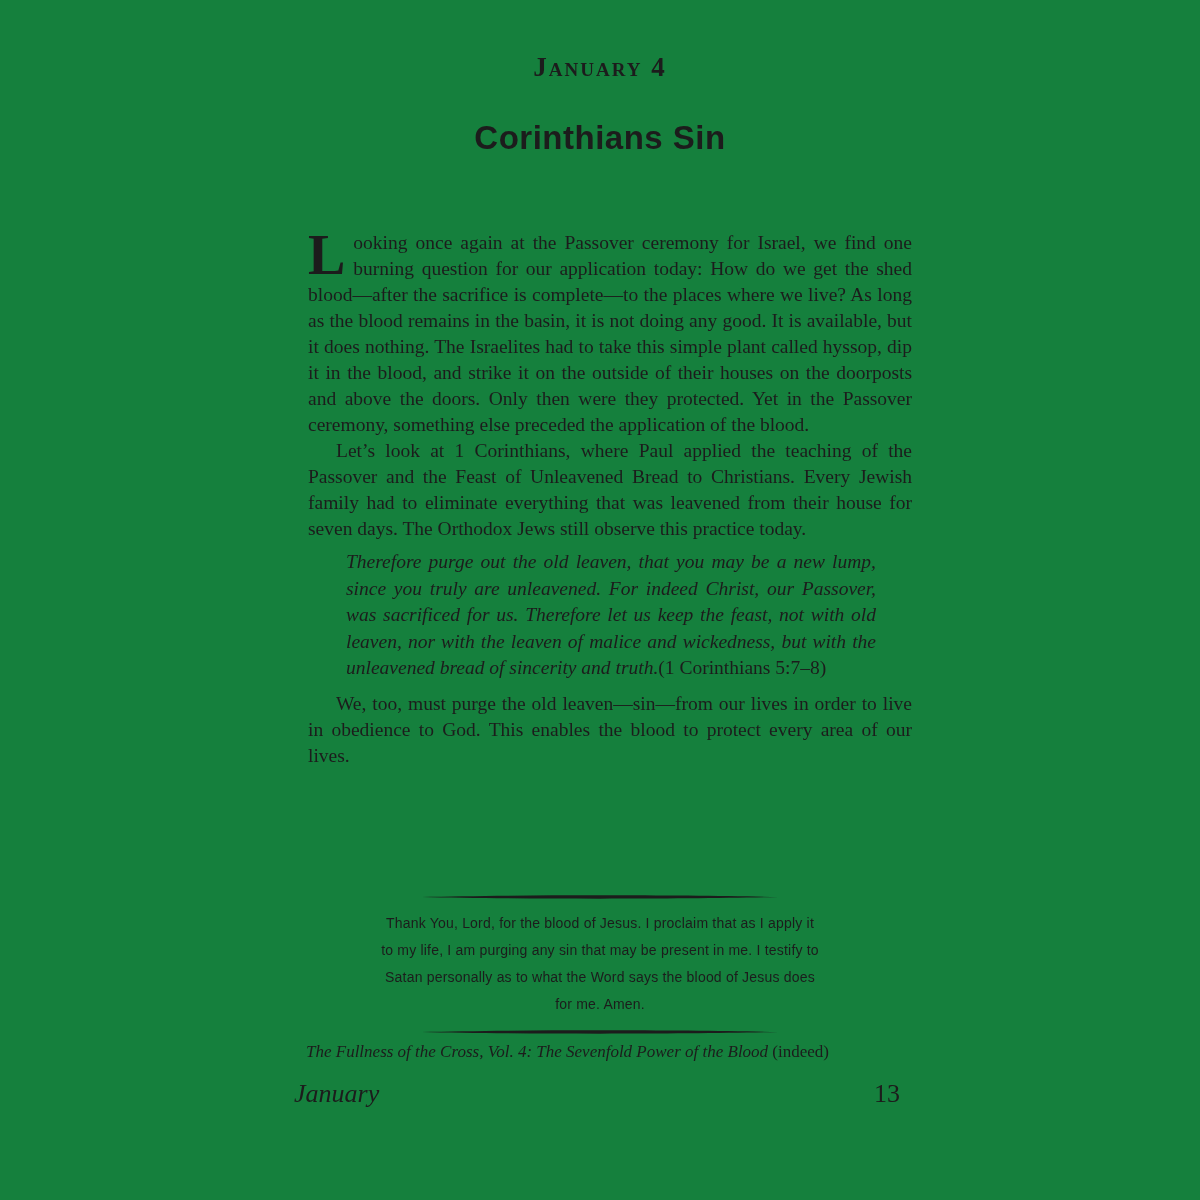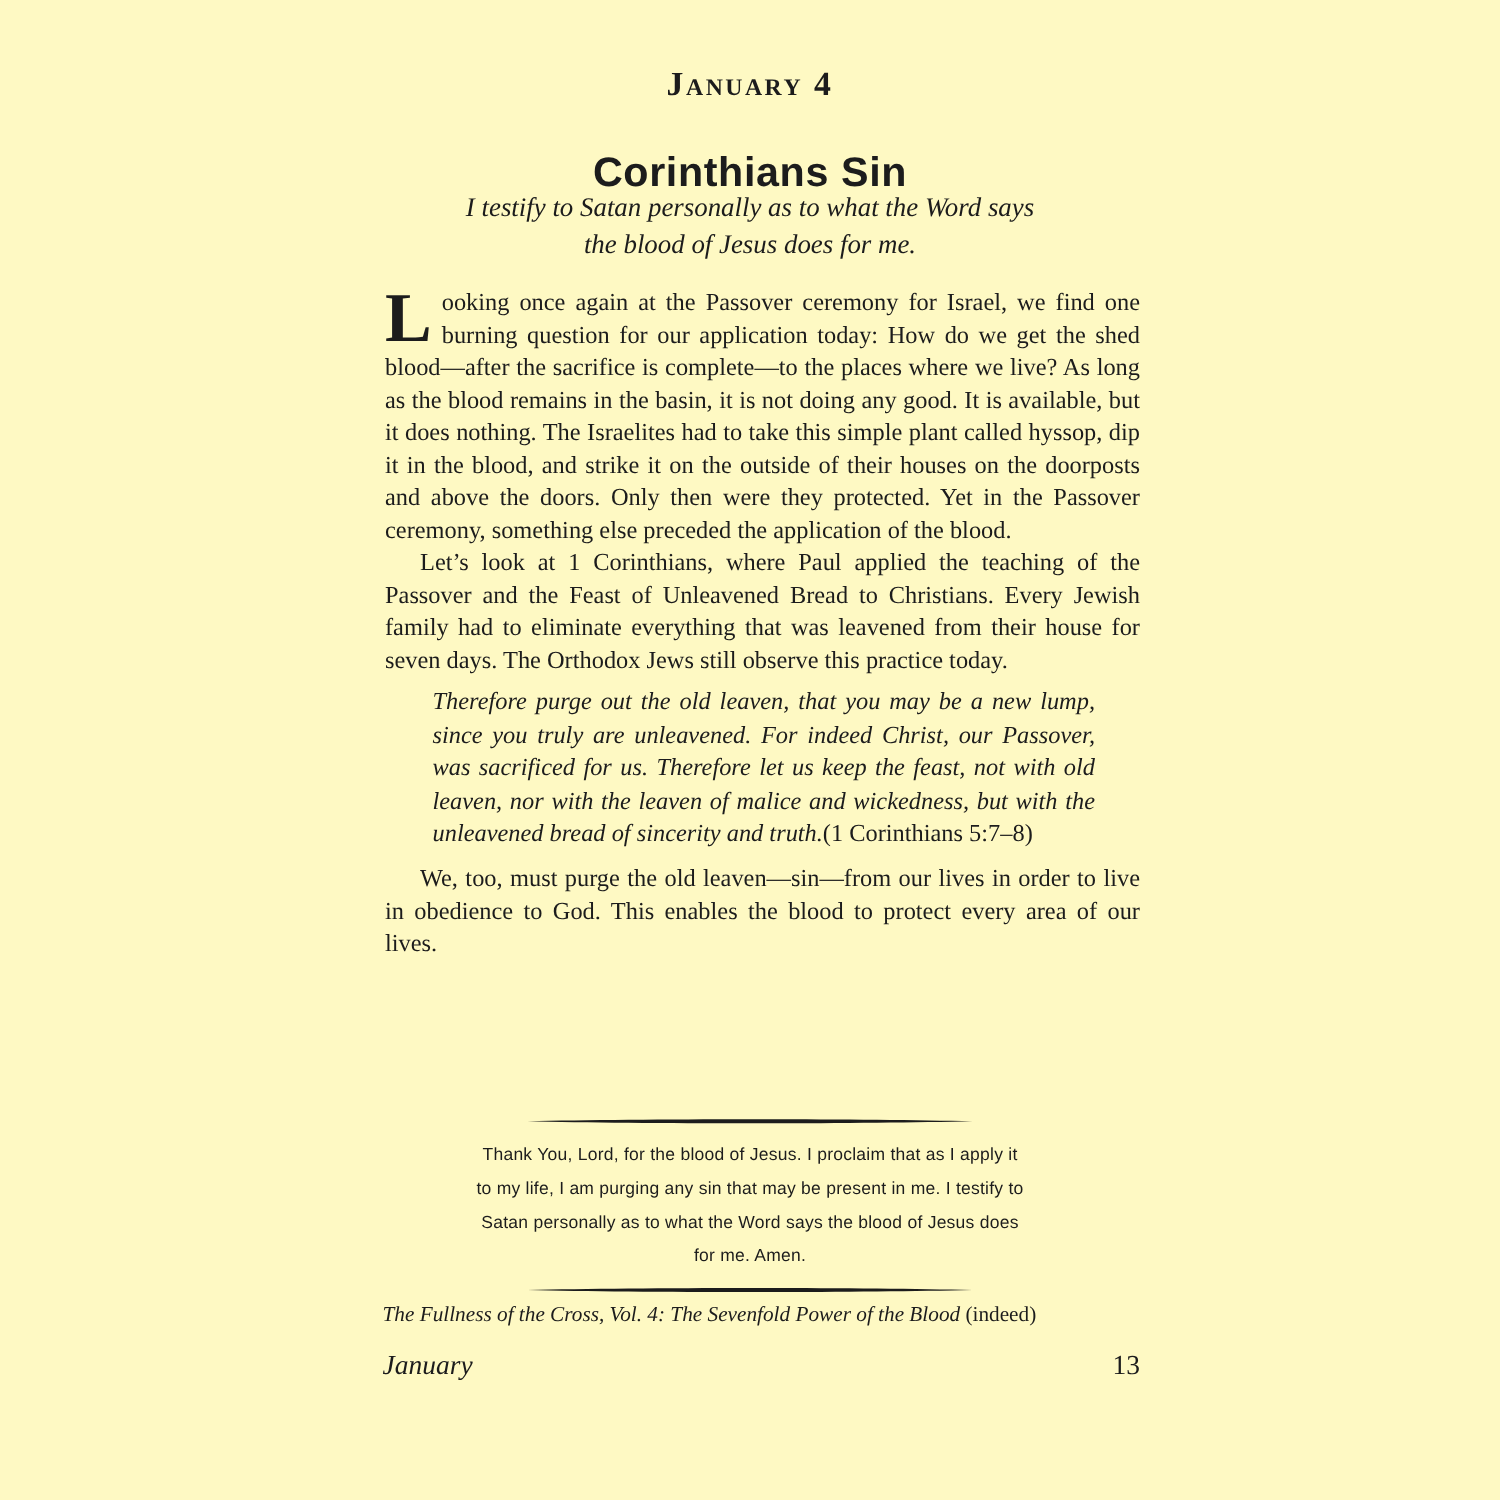--- a/index.html
+++ b/index.html
@@ -4,21 +4,21 @@
 <style>
   html, body {
     margin: 0;
     padding: 0;
     background: #ffffff;
   }
   .page {
     position: relative;
     width: 1200px;
     height: 1200px;
-    background: #fef9c3;
+    background: #15803d;
     overflow: hidden;
     color: #1c1c1c;
     font-family: "Liberation Serif", serif;
   }
   .header-date {
     position: absolute;
     top: 52px;
     left: 0;
     width: 100%;
     text-align: center;
@@ -101,42 +101,40 @@
     position: absolute;
     left: 306px;
     top: 1042px;
     width: 606px;
     font-size: 17px;
     font-style: italic;
   }
   .source-line .roman { font-style: normal; }
   .page-footer {
     position: absolute;
-    left: 306px;
+    left: 294px;
     top: 1079px;
     width: 606px;
     display: flex;
     justify-content: space-between;
     align-items: flex-start;
-    font-size: 22px;
+    font-size: 26px;
   }
   .footer-section { font-style: italic; }
   .footer-pagenum { font-style: normal; }
 </style>
 </head>
 <body>
 
 <div class="page">
 
   <div class="header-date">January 4</div>
 
   <h1 class="page-title">Corinthians Sin</h1>
 
-  <div class="affirmation">I testify to Satan personally as to what the Word says
-the blood of Jesus does for me.</div>
 
   <div class="body-col">
 
     <p>
       <span class="dropcap">L</span><span>ooking once again at the Passover ceremony for Israel, we find one burning question for our application today: How do we get the shed blood—after the sacrifice is complete—to the places where we live? As long as the blood remains in the basin, it is not doing any good. It is available, but it does nothing. The Israelites had to take this simple plant called hyssop, dip it in the blood, and strike it on the outside of their houses on the doorposts and above the doors. Only then were they protected. Yet in the Passover ceremony, something else preceded the application of the blood.</span>
     </p>
 
     <p class="p-indent">Let’s look at 1 Corinthians, where Paul applied the teaching of the Passover and the Feast of Unleavened Bread to Christians. Every Jewish family had to eliminate everything that was leavened from their house for seven days. The Orthodox Jews still observe this practice today.</p>
 
     <div class="scripture-quote">

